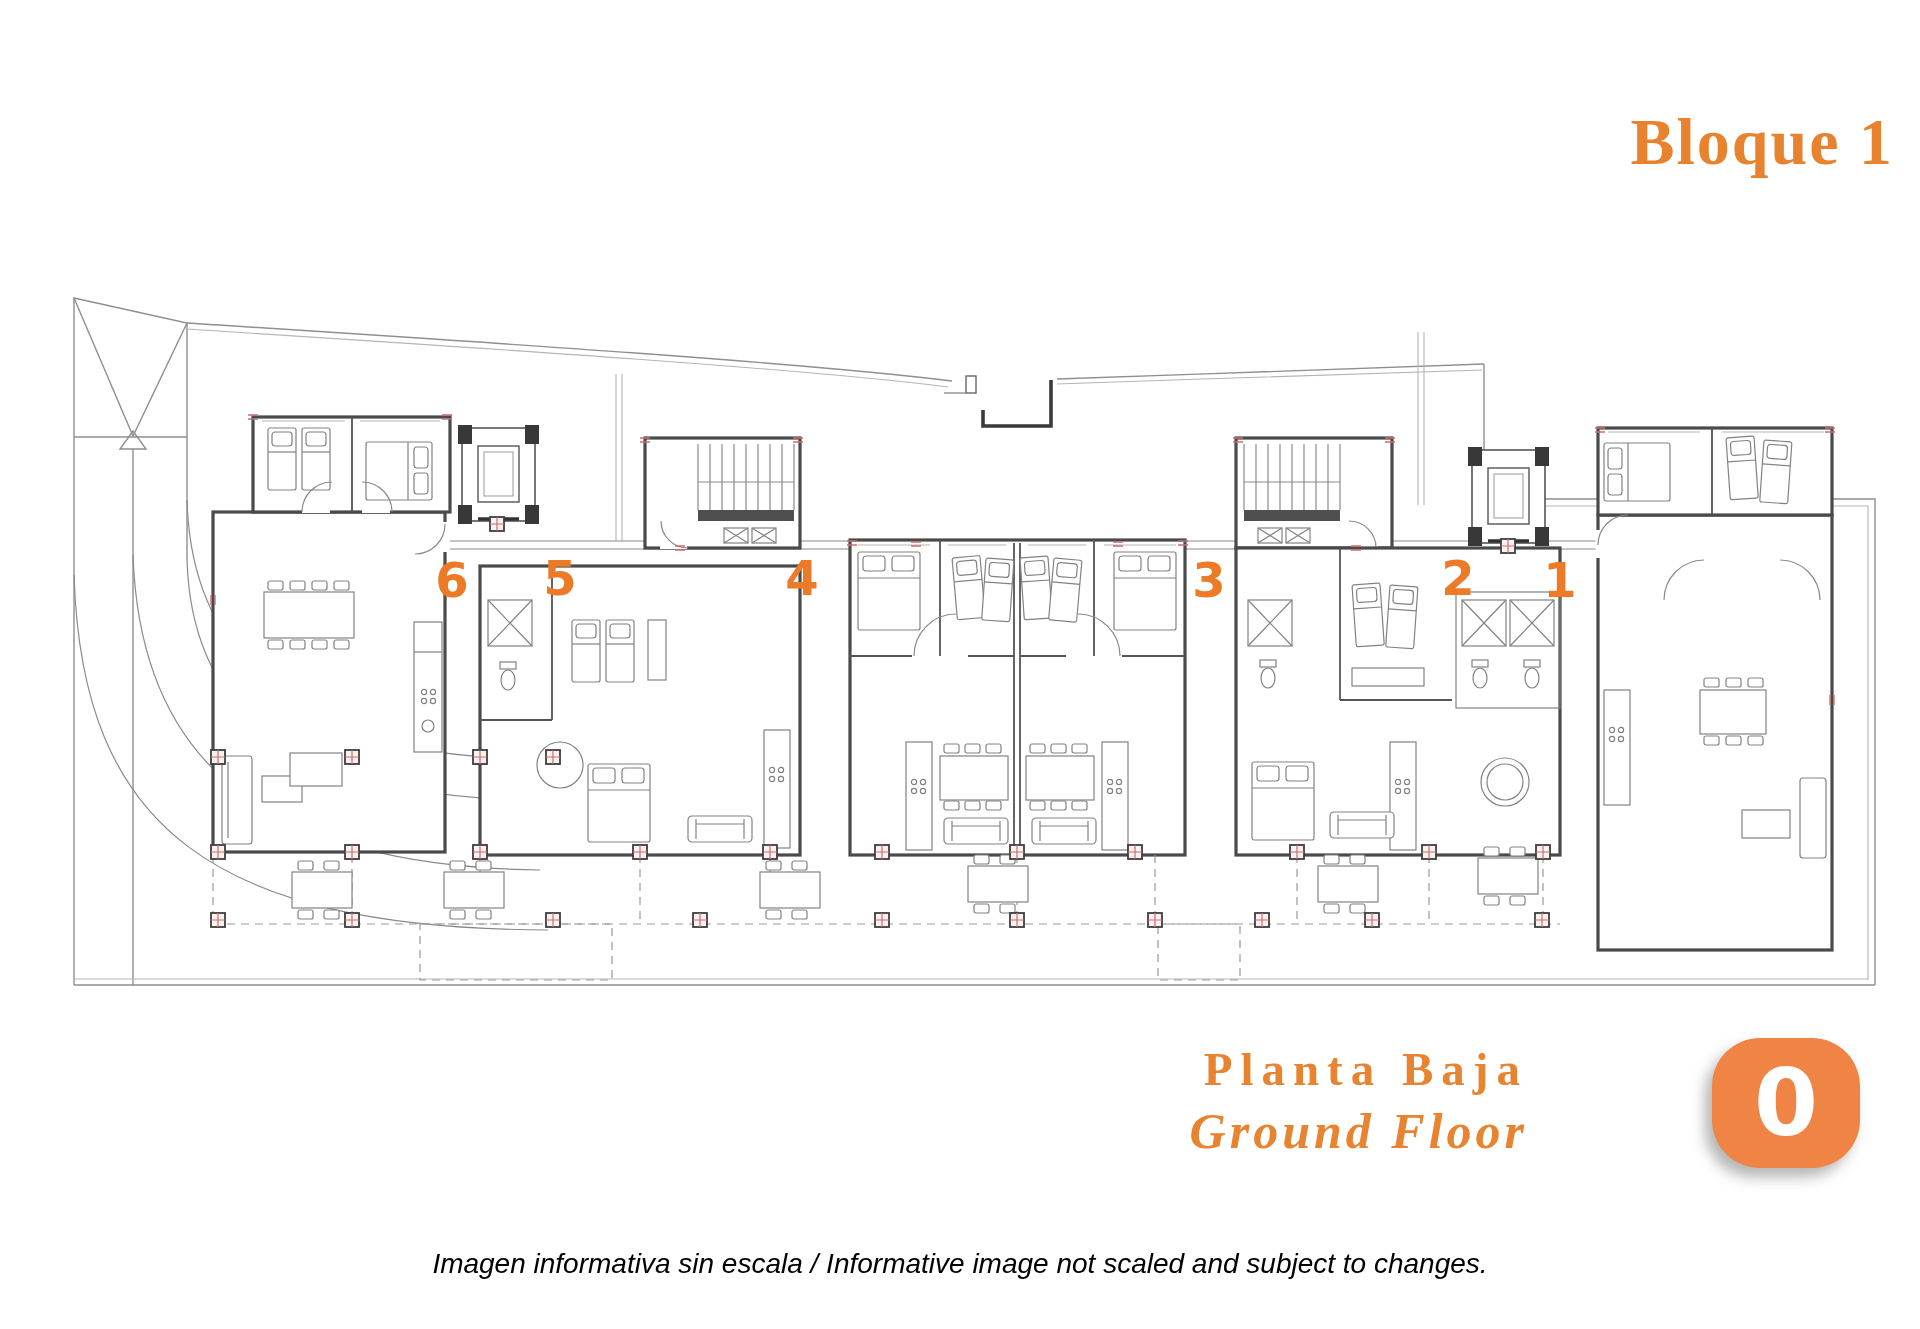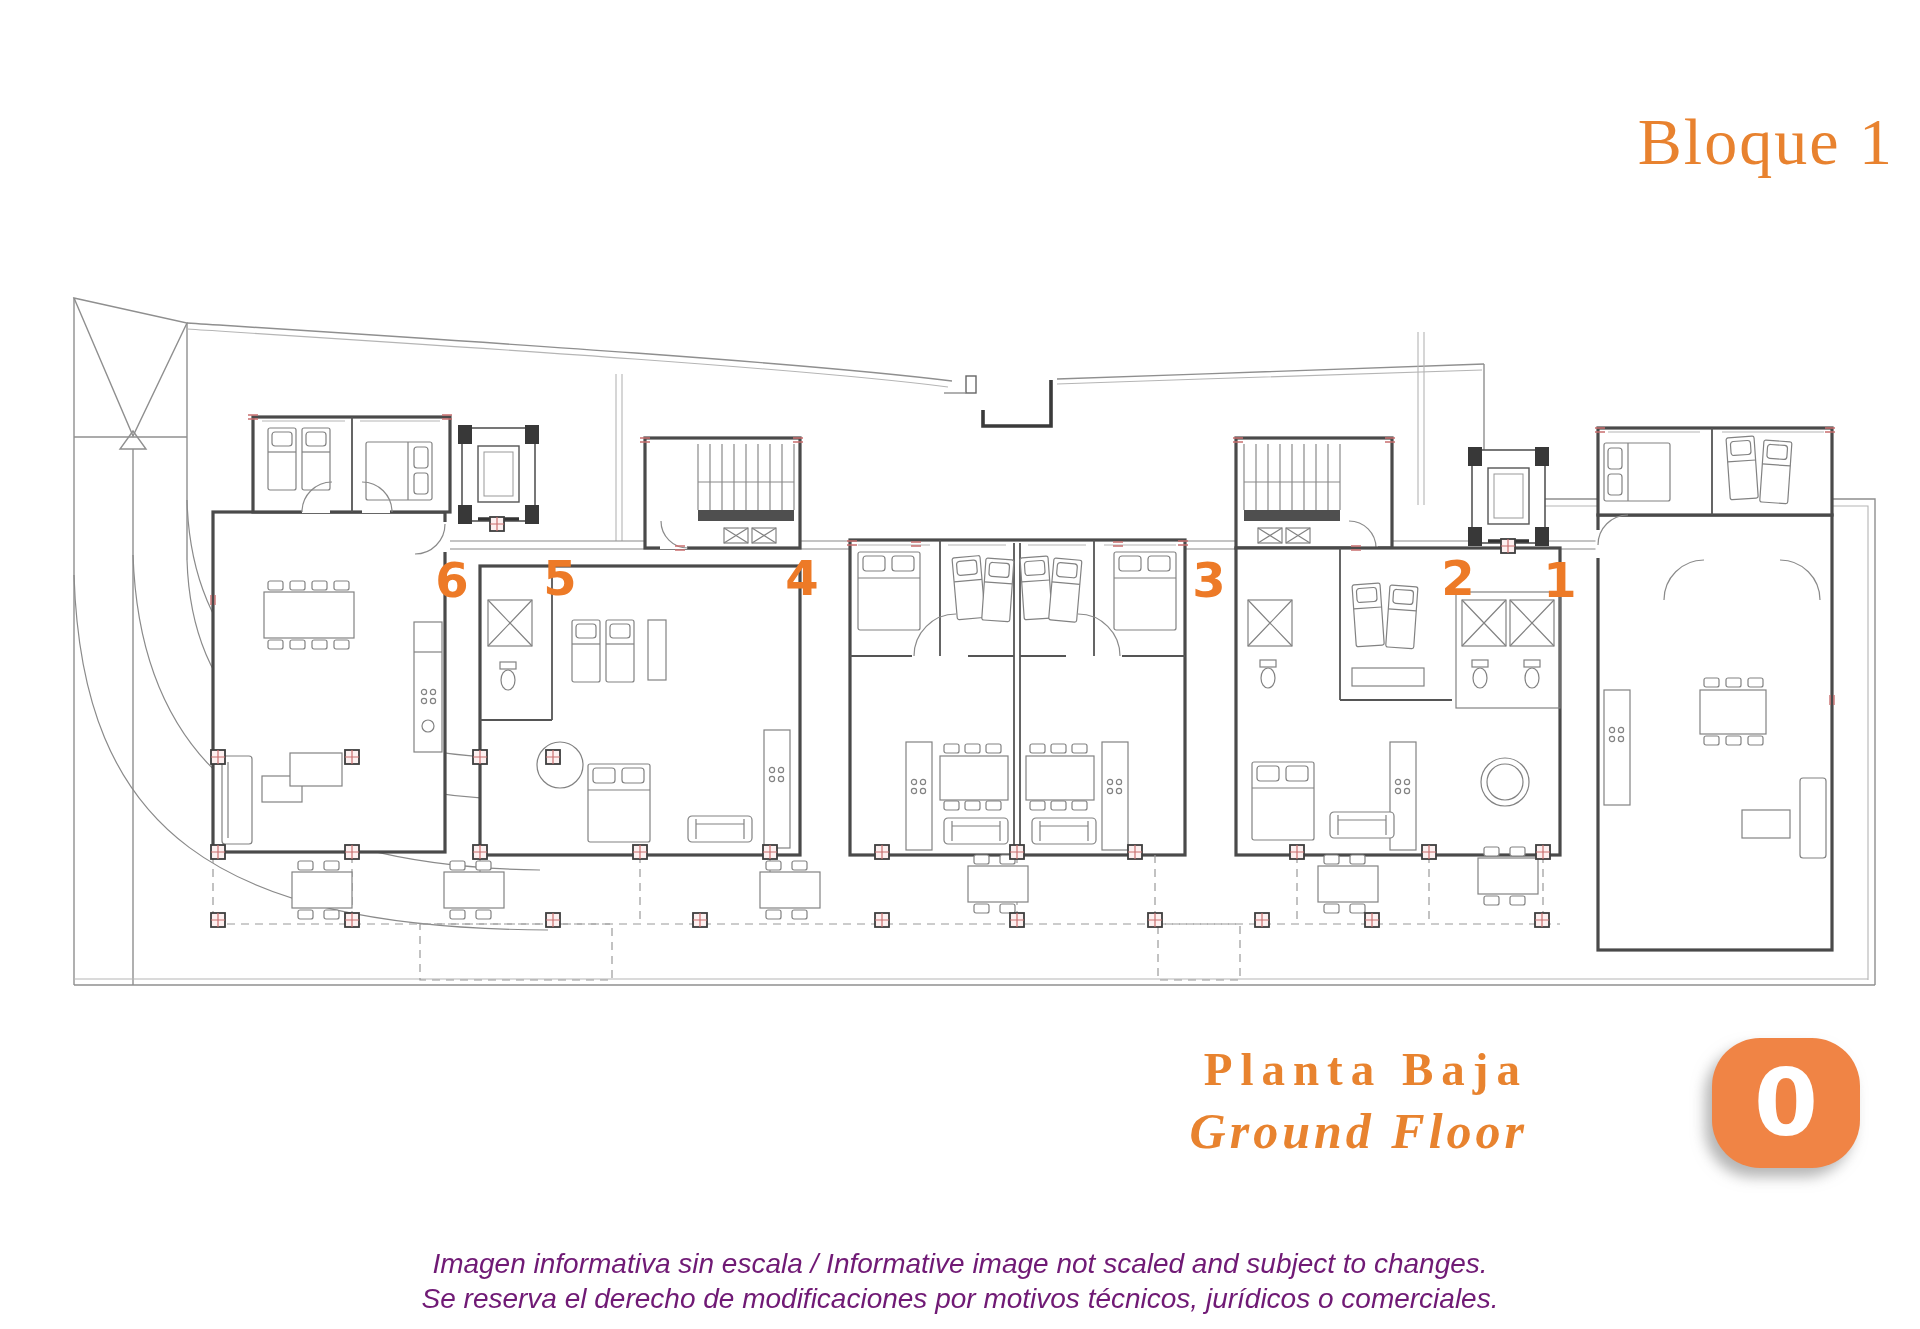--- a/index.html
+++ b/index.html
@@ -1,31 +1,31 @@
 <!DOCTYPE html>
 <html><head>
 <meta charset="utf-8">
 <style>
   html,body{margin:0;padding:0;background:#fff;}
   body{width:1920px;height:1329px;position:relative;overflow:hidden;
        font-family:"Liberation Sans",sans-serif;}
   .brand-title{position:absolute;top:104px;right:26px;
-       font-family:"Liberation Serif",serif;font-weight:normal;font-size:66px;
+       font-family:"Liberation Serif",serif;font-weight:bold;font-size:66px;
        color:#E8822F;letter-spacing:2px;}
   .floor-label{position:absolute;top:1042px;right:392px;text-align:right;
        color:#E8832F;font-family:"Liberation Serif",serif;font-weight:bold;}
   .floor-es{font-size:47px;letter-spacing:8px;}
   .floor-en{font-size:50px;font-style:italic;letter-spacing:4px;margin-top:6px;margin-left:8px;}
   .level-badge{position:absolute;left:1712px;top:1038px;width:148px;height:130px;
        background:#F08445;border-radius:48px;color:#fff;
        display:flex;align-items:center;justify-content:center;
        font-family:"DejaVu Sans",sans-serif;font-weight:bold;font-size:92px;
        box-shadow:-7px 9px 14px rgba(120,120,120,.55);}
   .disclaimer{position:absolute;top:1246px;left:0;width:100%;text-align:center;
-       font-style:italic;color:#701a75;font-size:28px;line-height:35px;}
+       font-style:italic;color:#000000;font-size:28px;line-height:35px;}
   svg.plan{position:absolute;left:0;top:0;}
   .apt-num{font-family:"DejaVu Sans",sans-serif;font-weight:bold;font-size:48px;
        fill:#ED7A27;text-anchor:middle;}
   .w2{stroke:#555;stroke-width:1.8;fill:none}
   .t{stroke:#8a8a8a;stroke-width:1.2;fill:none}
   .tl{stroke:#b5b5b5;stroke-width:1.1;fill:none}
   .site{stroke:#8f8f8f;stroke-width:1.4;fill:none}
   .dash{stroke:#9a9a9a;stroke-width:1.2;fill:none;stroke-dasharray:8 6}
   .blk{fill:#fff;stroke:#4a4a4a;stroke-width:3.2}
   .fur{stroke:#828282;stroke-width:1.2;fill:#fff}
@@ -399,14 +399,13 @@
 
 <div class="floor-label">
   <div class="floor-es">Planta Baja</div>
   <div class="floor-en">Ground Floor</div>
 </div>
 
 <div class="level-badge">0</div>
 
 <div class="disclaimer">
   <div>Imagen informativa sin escala /  Informative image not scaled and subject to changes.</div>
-  <div>Se reserva el derecho de modificaciones por motivos técnicos, jurídicos o comerciales.</div>
 </div>
 
 </body></html>

